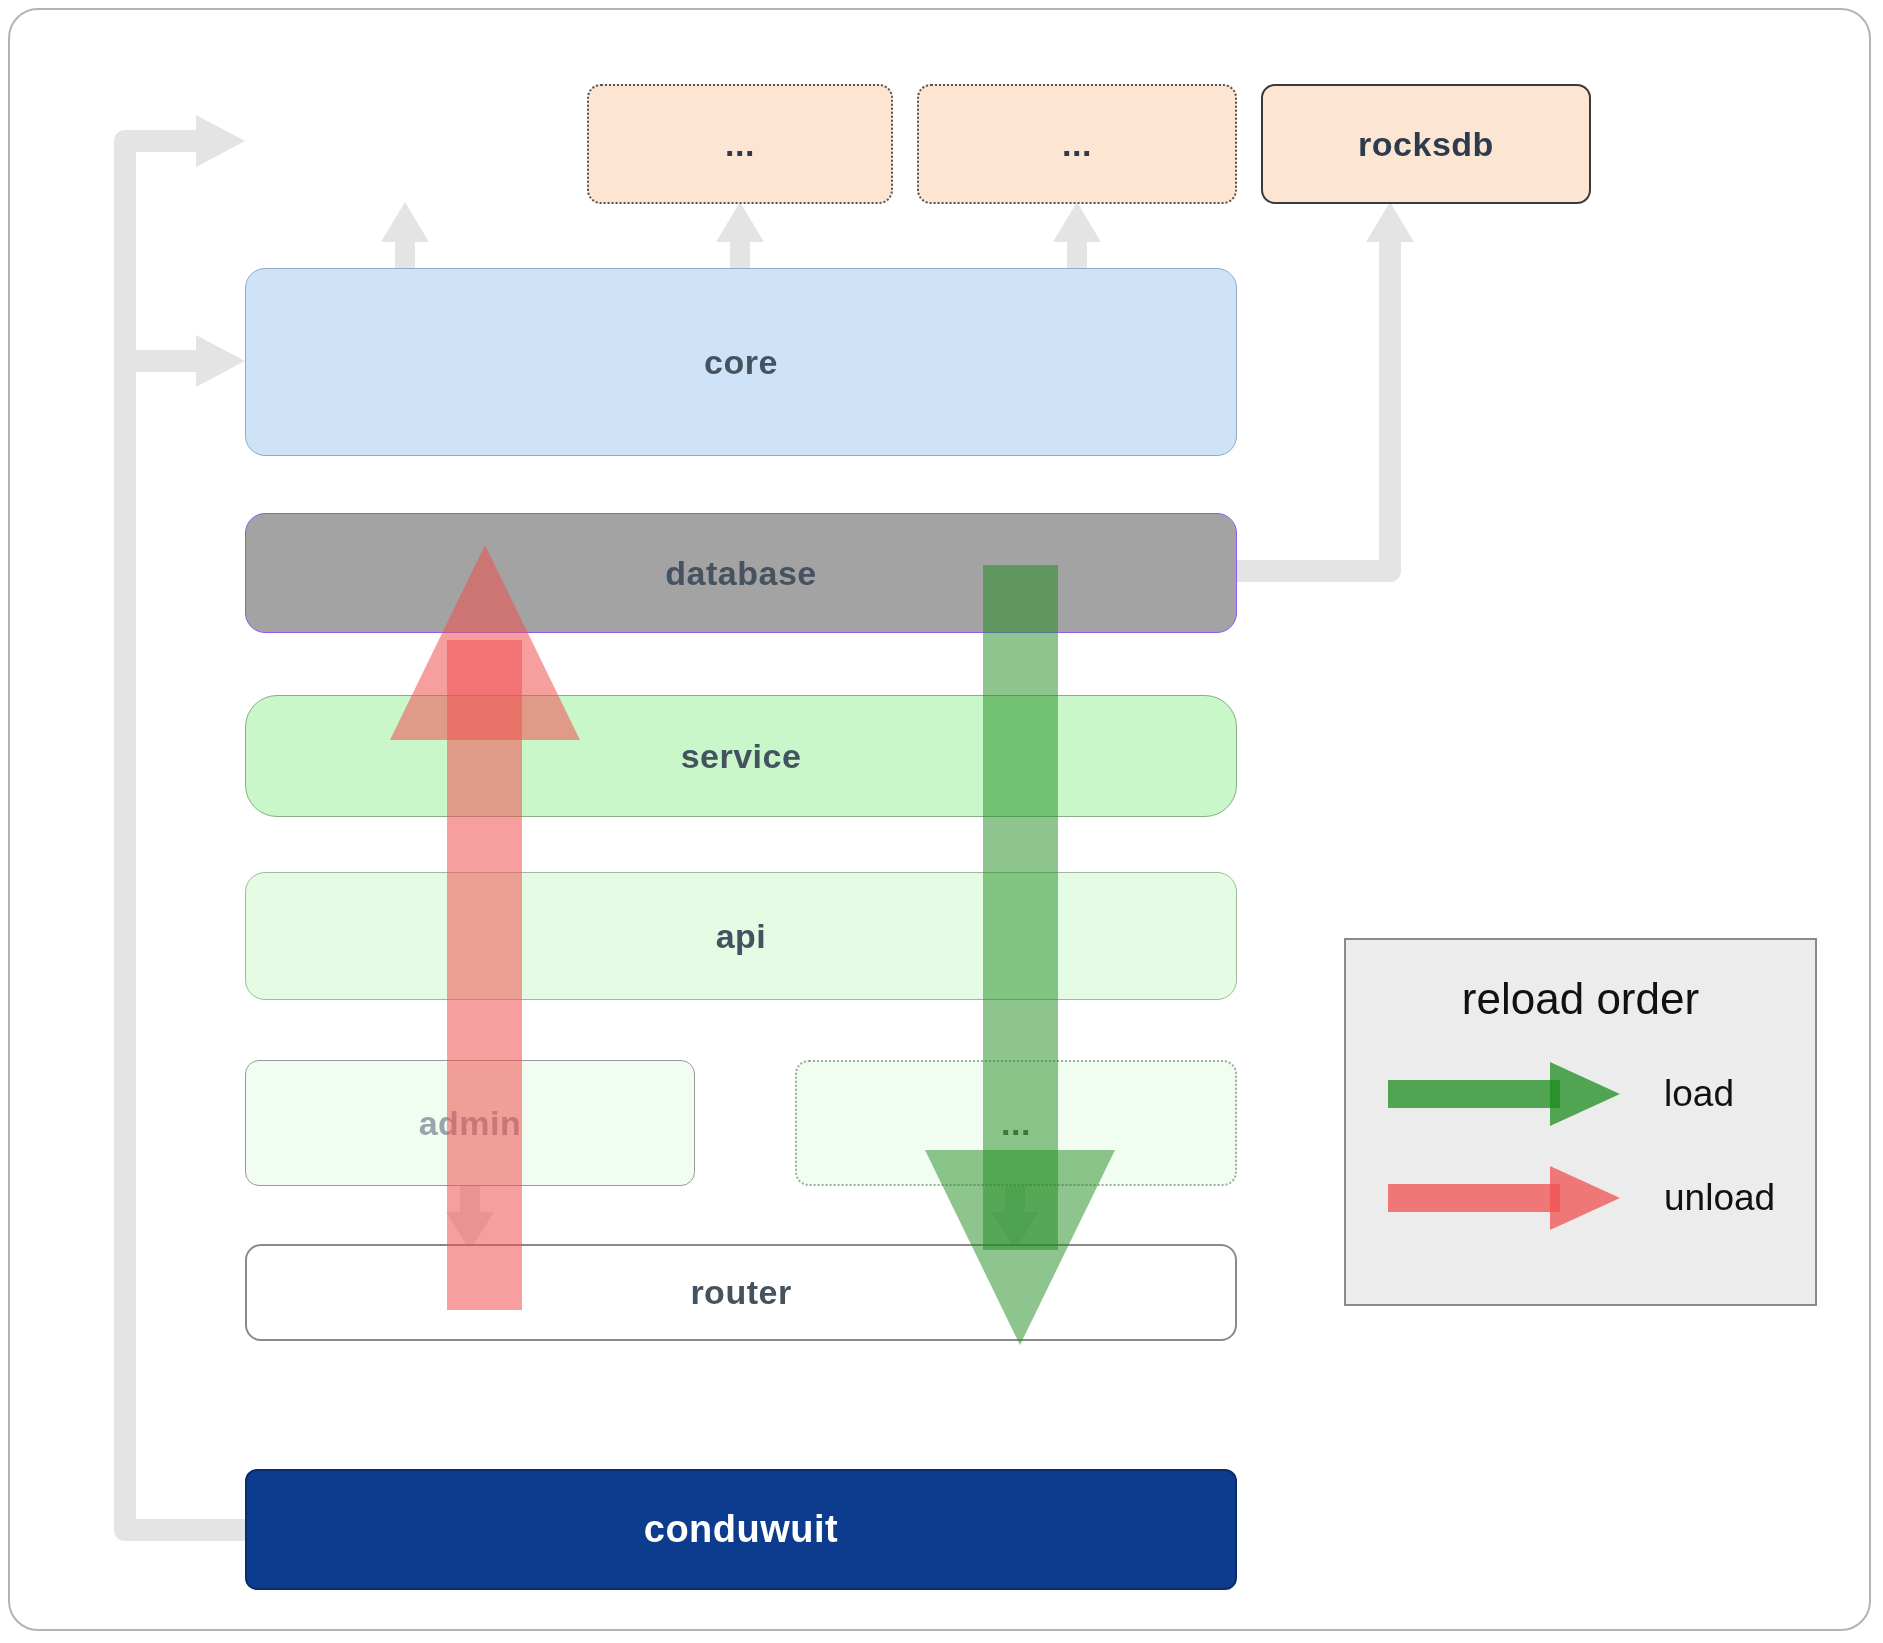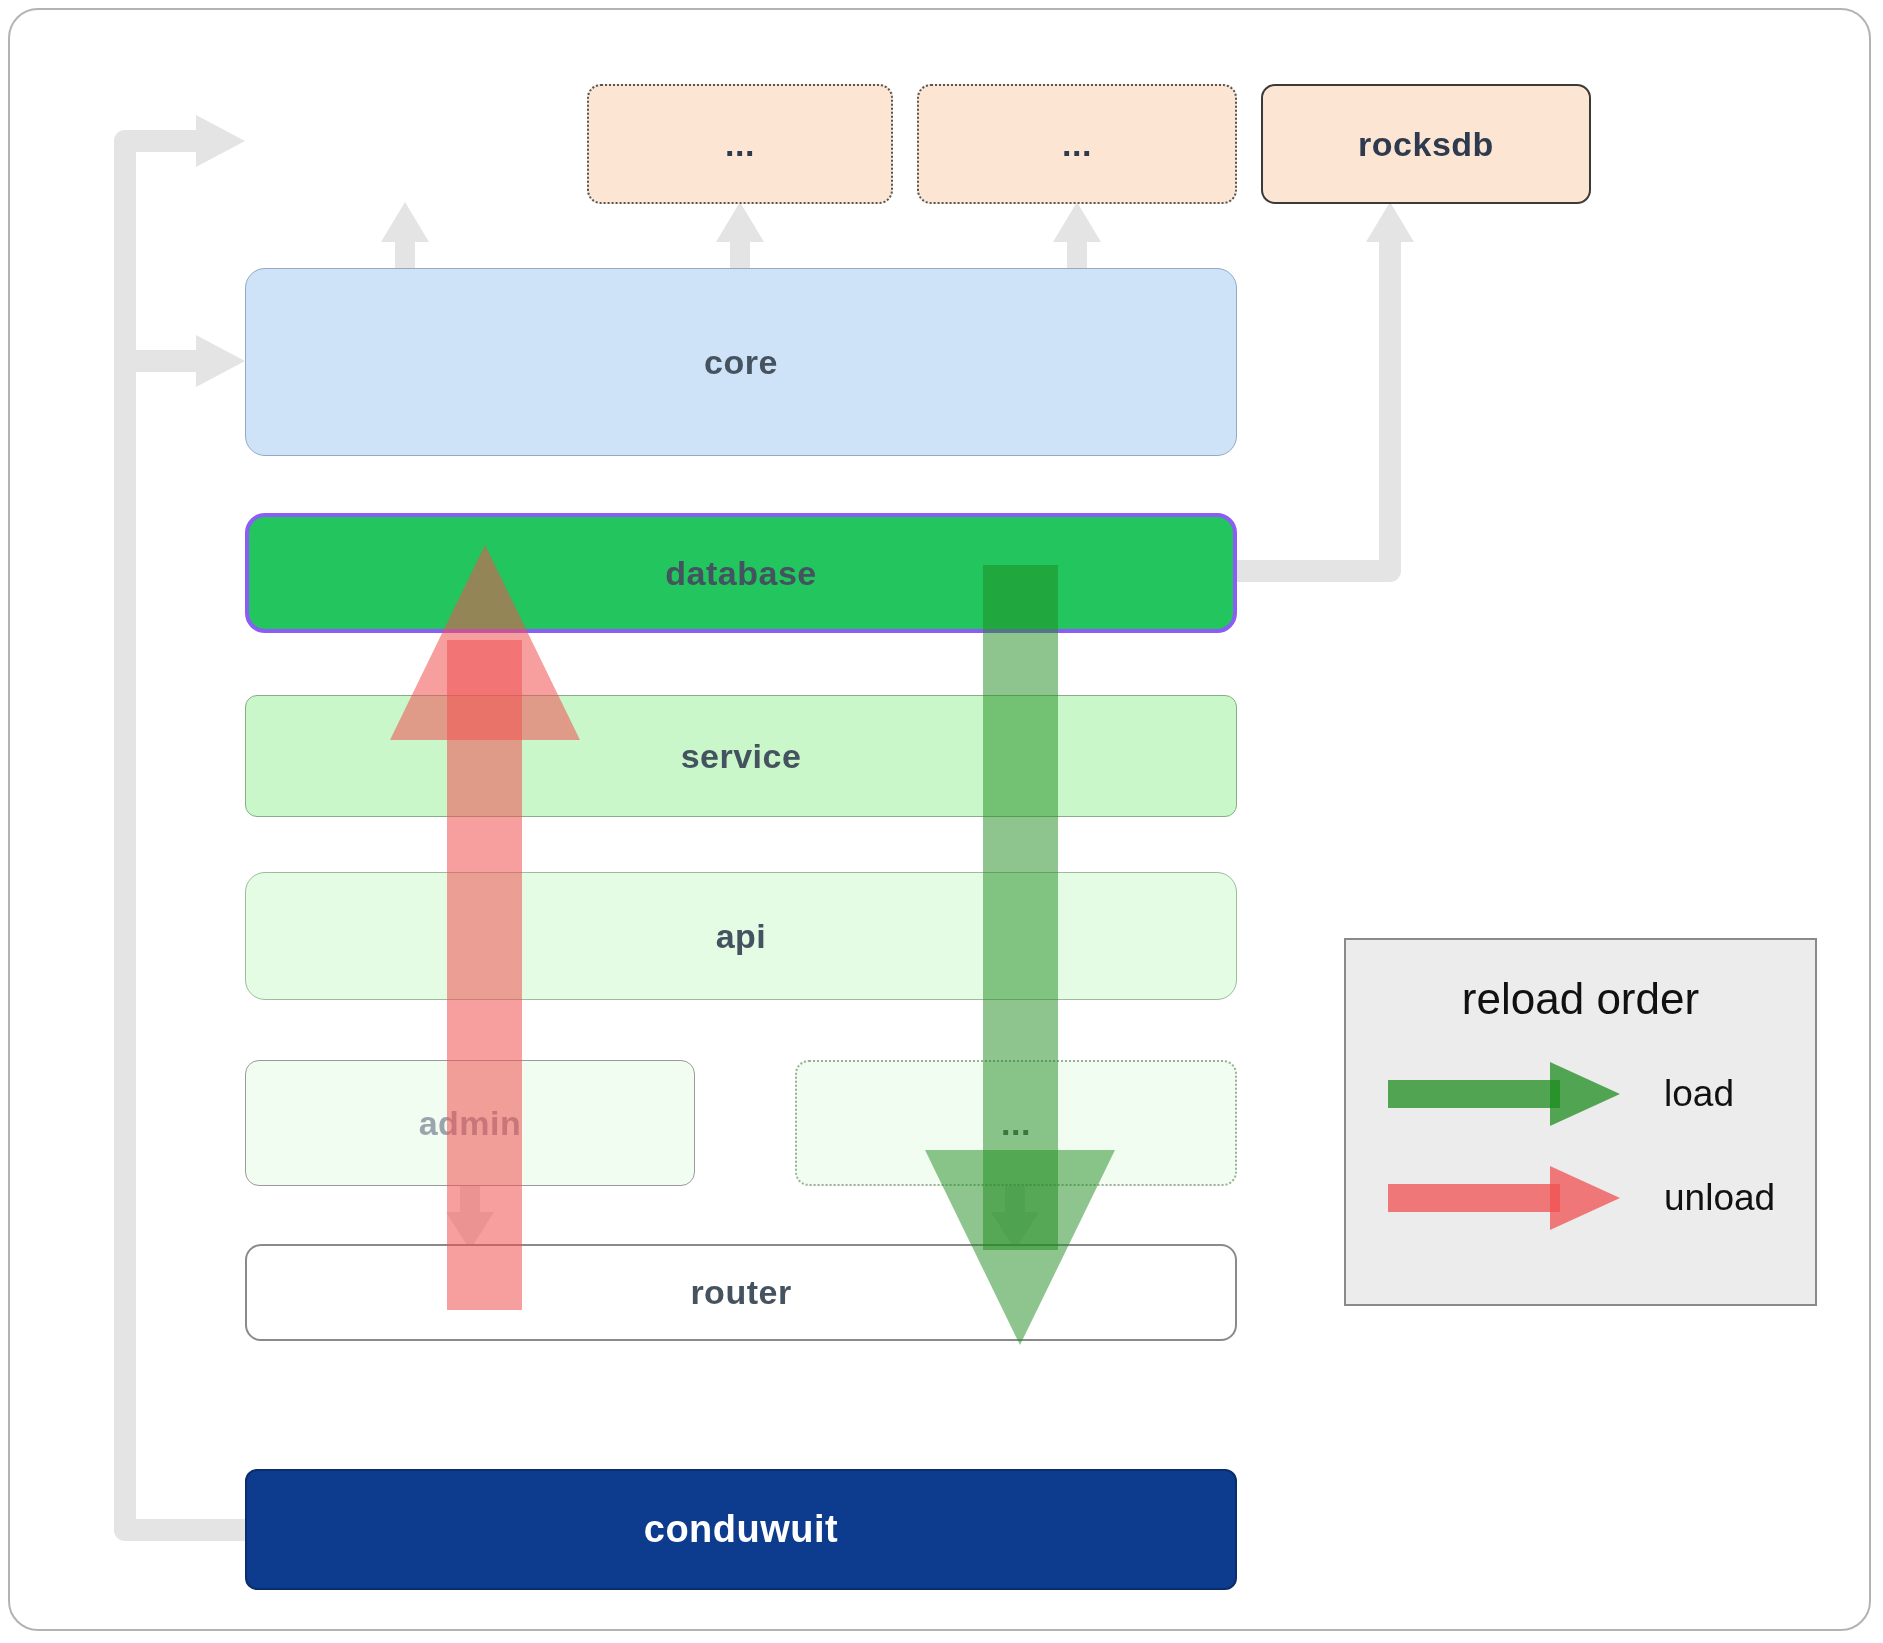--- a/index.html
+++ b/index.html
@@ -17,22 +17,22 @@
   }
   .bl{font-size:34px;font-weight:600;color:#45525f;letter-spacing:0.5px;}
   
   .b-ruma   {left:245px;top:84px;width:320px;height:120px;background:#fce6d3;border:2px solid #3a3a3a;border-radius:14px;}
   .b-dots1  {left:587px;top:84px;width:306px;height:120px;background:#fce6d3;border:2px dotted #555;border-radius:14px;}
   .b-dots2  {left:917px;top:84px;width:320px;height:120px;background:#fce6d3;border:2px dotted #555;border-radius:14px;}
   .b-rocksdb{left:1261px;top:84px;width:330px;height:120px;background:#fce6d3;border:2px solid #3a3a3a;border-radius:14px;}
   .b-ruma .bl,.b-rocksdb .bl,.b-dots1 .bl,.b-dots2 .bl{color:#2e3b4e;}
   
   .b-core    {left:245px;top:268px;width:992px;height:188px;background:#cfe3f8;border:1px solid #93a9c6;border-radius:20px;}
-  .b-database{left:245px;top:513px;width:992px;height:120px;background:#22c55e;border:4px solid #8b5cf6;border-radius:20px;}
-  .b-service {left:245px;top:695px;width:992px;height:122px;background:#c9f7c9;border:1px solid #87ae87;border-radius:12px;}
+  .b-database{left:245px;top:513px;width:992px;height:120px;background:#a3a3a3;border:1px solid #8b5cf6;border-radius:20px;}
+  .b-service {left:245px;top:695px;width:992px;height:122px;background:#c9f7c9;border:1px solid #87ae87;border-radius:32px;}
   .b-api     {left:245px;top:872px;width:992px;height:128px;background:#e4fce4;border:1px solid #9cbc9c;border-radius:20px;}
   .b-admin   {left:245px;top:1060px;width:450px;height:126px;background:#f2fdf2;border:1px solid #9a9a9a;border-radius:14px;justify-content:center;}
   .b-admin .bl{color:#9aa4ad;}
   .b-dots3   {left:795px;top:1060px;width:442px;height:126px;background:#f2fdf2;border:2px dotted #98b098;border-radius:14px;}
   .b-dots3 .bl{color:#55655f;}
   .b-router  {left:245px;top:1244px;width:992px;height:97px;background:#ffffff;border:2px solid #8a8a8a;border-radius:16px;}
   .b-conduwuit{left:245px;top:1469px;width:992px;height:121px;background:#0d3b8d;border:2px solid #0a2d6e;border-radius:12px;justify-content:center;}
   .b-conduwuit .bl{color:#ffffff;font-size:38px;font-weight:bold;}
   
   .connectors{position:absolute;left:0;top:0;width:1883px;height:1643px;z-index:1;}

